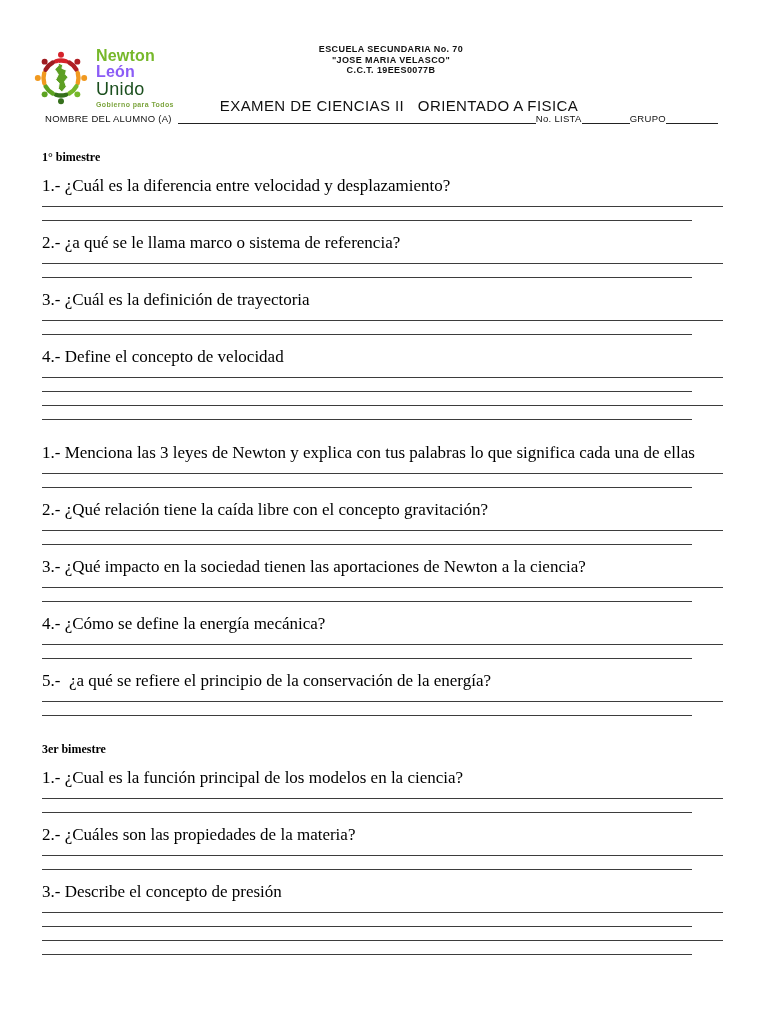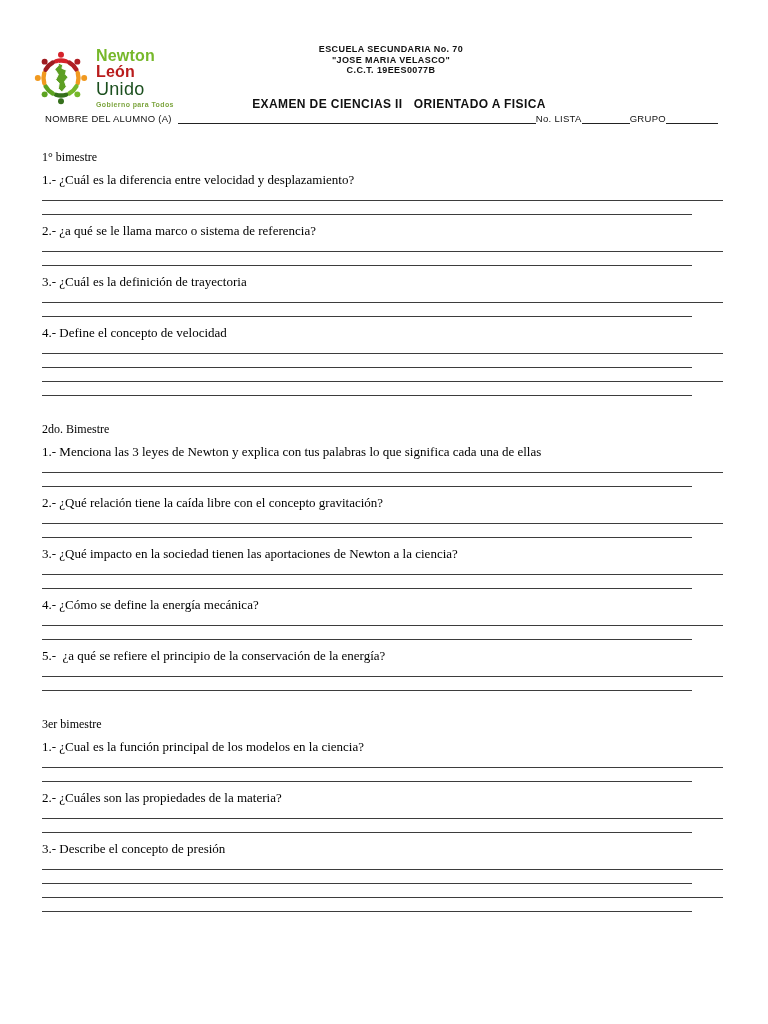--- a/index.html
+++ b/index.html
@@ -30,21 +30,21 @@
   
   .school-block {
     position: absolute; top: 44px; left: 30px; right: 16px;
     text-align: center;
     font-weight: bold; font-size: 9px; line-height: 10.5px; letter-spacing: 0.4px;
     color: #111;
   }
   .exam-title {
     position: absolute; top: 97px; left: 30px; right: 0;
     text-align: center;
-    font-weight: bold; font-size: 12px; letter-spacing: 0.4px;
+    font-weight: normal; font-size: 15px; letter-spacing: 0.4px;
     white-space: pre; color: #111;
   }
 
   
   .student-row {
     position: absolute; top: 112px; left: 45px; right: 50px;
     display: flex; align-items: flex-end;
     font-weight: normal; font-size: 9.5px; letter-spacing: 0.3px; line-height: 13px;
     color: #111;
   }
@@ -55,25 +55,25 @@
   .blank.group { width: 52px; margin-left: 0; }
 
   
   .content {
     position: absolute; top: 150px; left: 42px; right: 45px;
     font-family: "Liberation Serif", serif;
   }
   .section { margin-top: 26px; }
   .section:first-child { margin-top: 0; }
   .section-heading {
-    font-weight: normal; font-size: 12px; line-height: 14px;
+    font-weight: bold; font-size: 12px; line-height: 14px;
     margin-bottom: 6px; color: #000;
   }
   .question {
-    margin-top: 9px; font-size: 13px; line-height: 14px;
+    margin-top: 15px; font-size: 17px; line-height: 14px;
     white-space: pre-wrap; color: #000;
   }
   .answer-line { margin-top: 13px; height: 0; border-bottom: 1.5px solid #3d3d3d; }
   .answer-line.short { width: calc(100% - 31px); }
 </style>
 </head>
 <body>
 
 <div class="page">
 
@@ -95,21 +95,21 @@
       <path d="M49.66 41.39 A20 20 0 0 1 41.39 49.66" stroke="#76b82a" stroke-width="5"></path>
       <path d="M37.85 51.13 A20 20 0 0 1 26.15 51.13" stroke="#35701c" stroke-width="5"></path>
       <path d="M22.61 49.66 A20 20 0 0 1 14.34 41.39" stroke="#5da321" stroke-width="5"></path>
       <path d="M12.87 37.85 A20 20 0 0 1 12.87 26.15" stroke="#f1991f" stroke-width="5"></path>
       <path d="M14.34 22.61 A20 20 0 0 1 22.61 14.34" stroke="#9e1b20" stroke-width="5"></path>
 
       <path d="M29 15 L34 17 L33 21 L38 23 L37 28 L40 31 L36 36 L38 42 L33 48 L29 44 L30 38 L26 34 L29 28 L25 22 L29 18 Z" fill="#5d9e23" stroke="#ffffff" stroke-width="1"></path>
     </svg>
     <div class="logo-text">
       <div class="logo-line1" style="color:#76b82a">Newton</div>
-      <div class="logo-line2" style="color:#b91c1c">León</div>
+      <div class="logo-line2" style="color:#8b5cf6">León</div>
       <div class="logo-line3" style="color:#1b4f1e">Unido</div>
       <div class="logo-tagline" style="color:#7da53f">Gobierno para Todos</div>
     </div>
   </div>
 
   <div class="school-block">
     <div>ESCUELA SECUNDARIA No. 70</div>
     <div>"JOSE MARIA VELASCO"</div>
     <div>C.C.T. 19EES0077B</div>
   </div>
@@ -137,21 +137,20 @@
         <div class="question">3.- ¿Cuál es la definición de trayectoria</div>
         <div class="answer-line long"></div>
         <div class="answer-line short"></div>
         <div class="question">4.- Define el concepto de velocidad</div>
         <div class="answer-line long"></div>
         <div class="answer-line short"></div>
         <div class="answer-line long"></div>
         <div class="answer-line short"></div>
       </div>
       <div class="section">
-        <div class="section-heading">2do. Bimestre</div>
         <div class="question">1.- Menciona las 3 leyes de Newton y explica con tus palabras lo que significa cada una de ellas</div>
         <div class="answer-line long"></div>
         <div class="answer-line short"></div>
         <div class="question">2.- ¿Qué relación tiene la caída libre con el concepto gravitación?</div>
         <div class="answer-line long"></div>
         <div class="answer-line short"></div>
         <div class="question">3.- ¿Qué impacto en la sociedad tienen las aportaciones de Newton a la ciencia?</div>
         <div class="answer-line long"></div>
         <div class="answer-line short"></div>
         <div class="question">4.- ¿Cómo se define la energía mecánica?</div>

